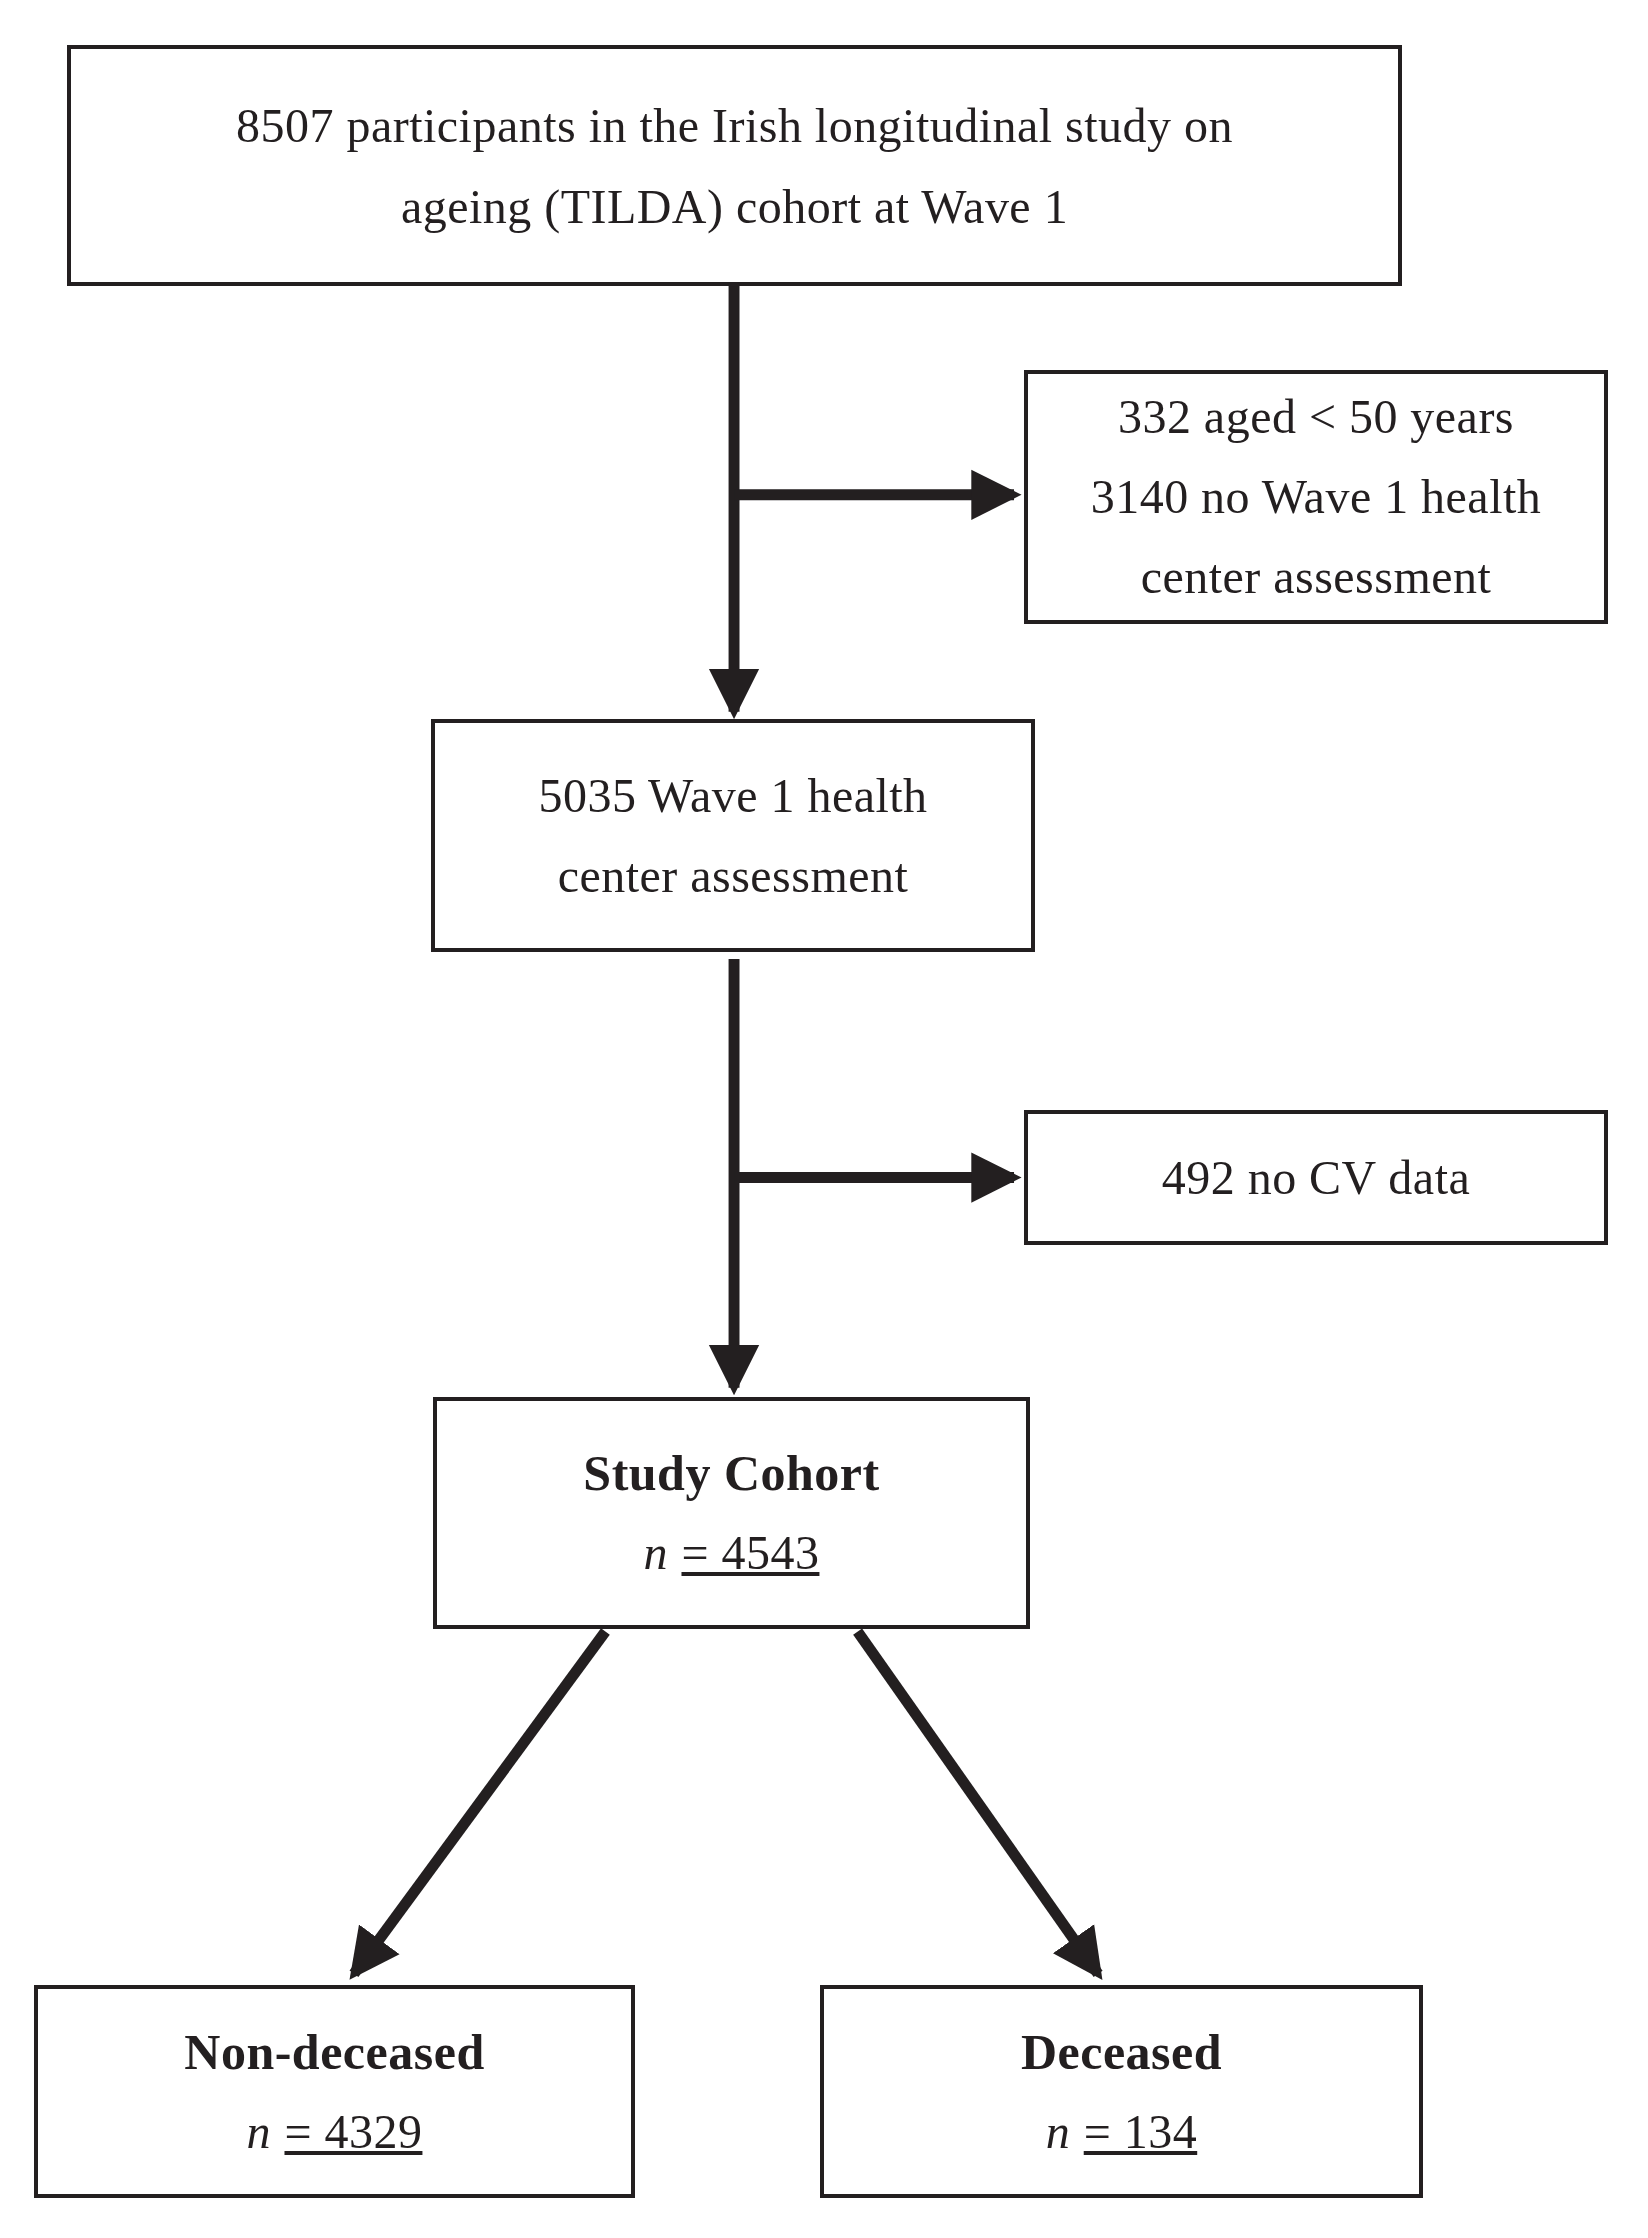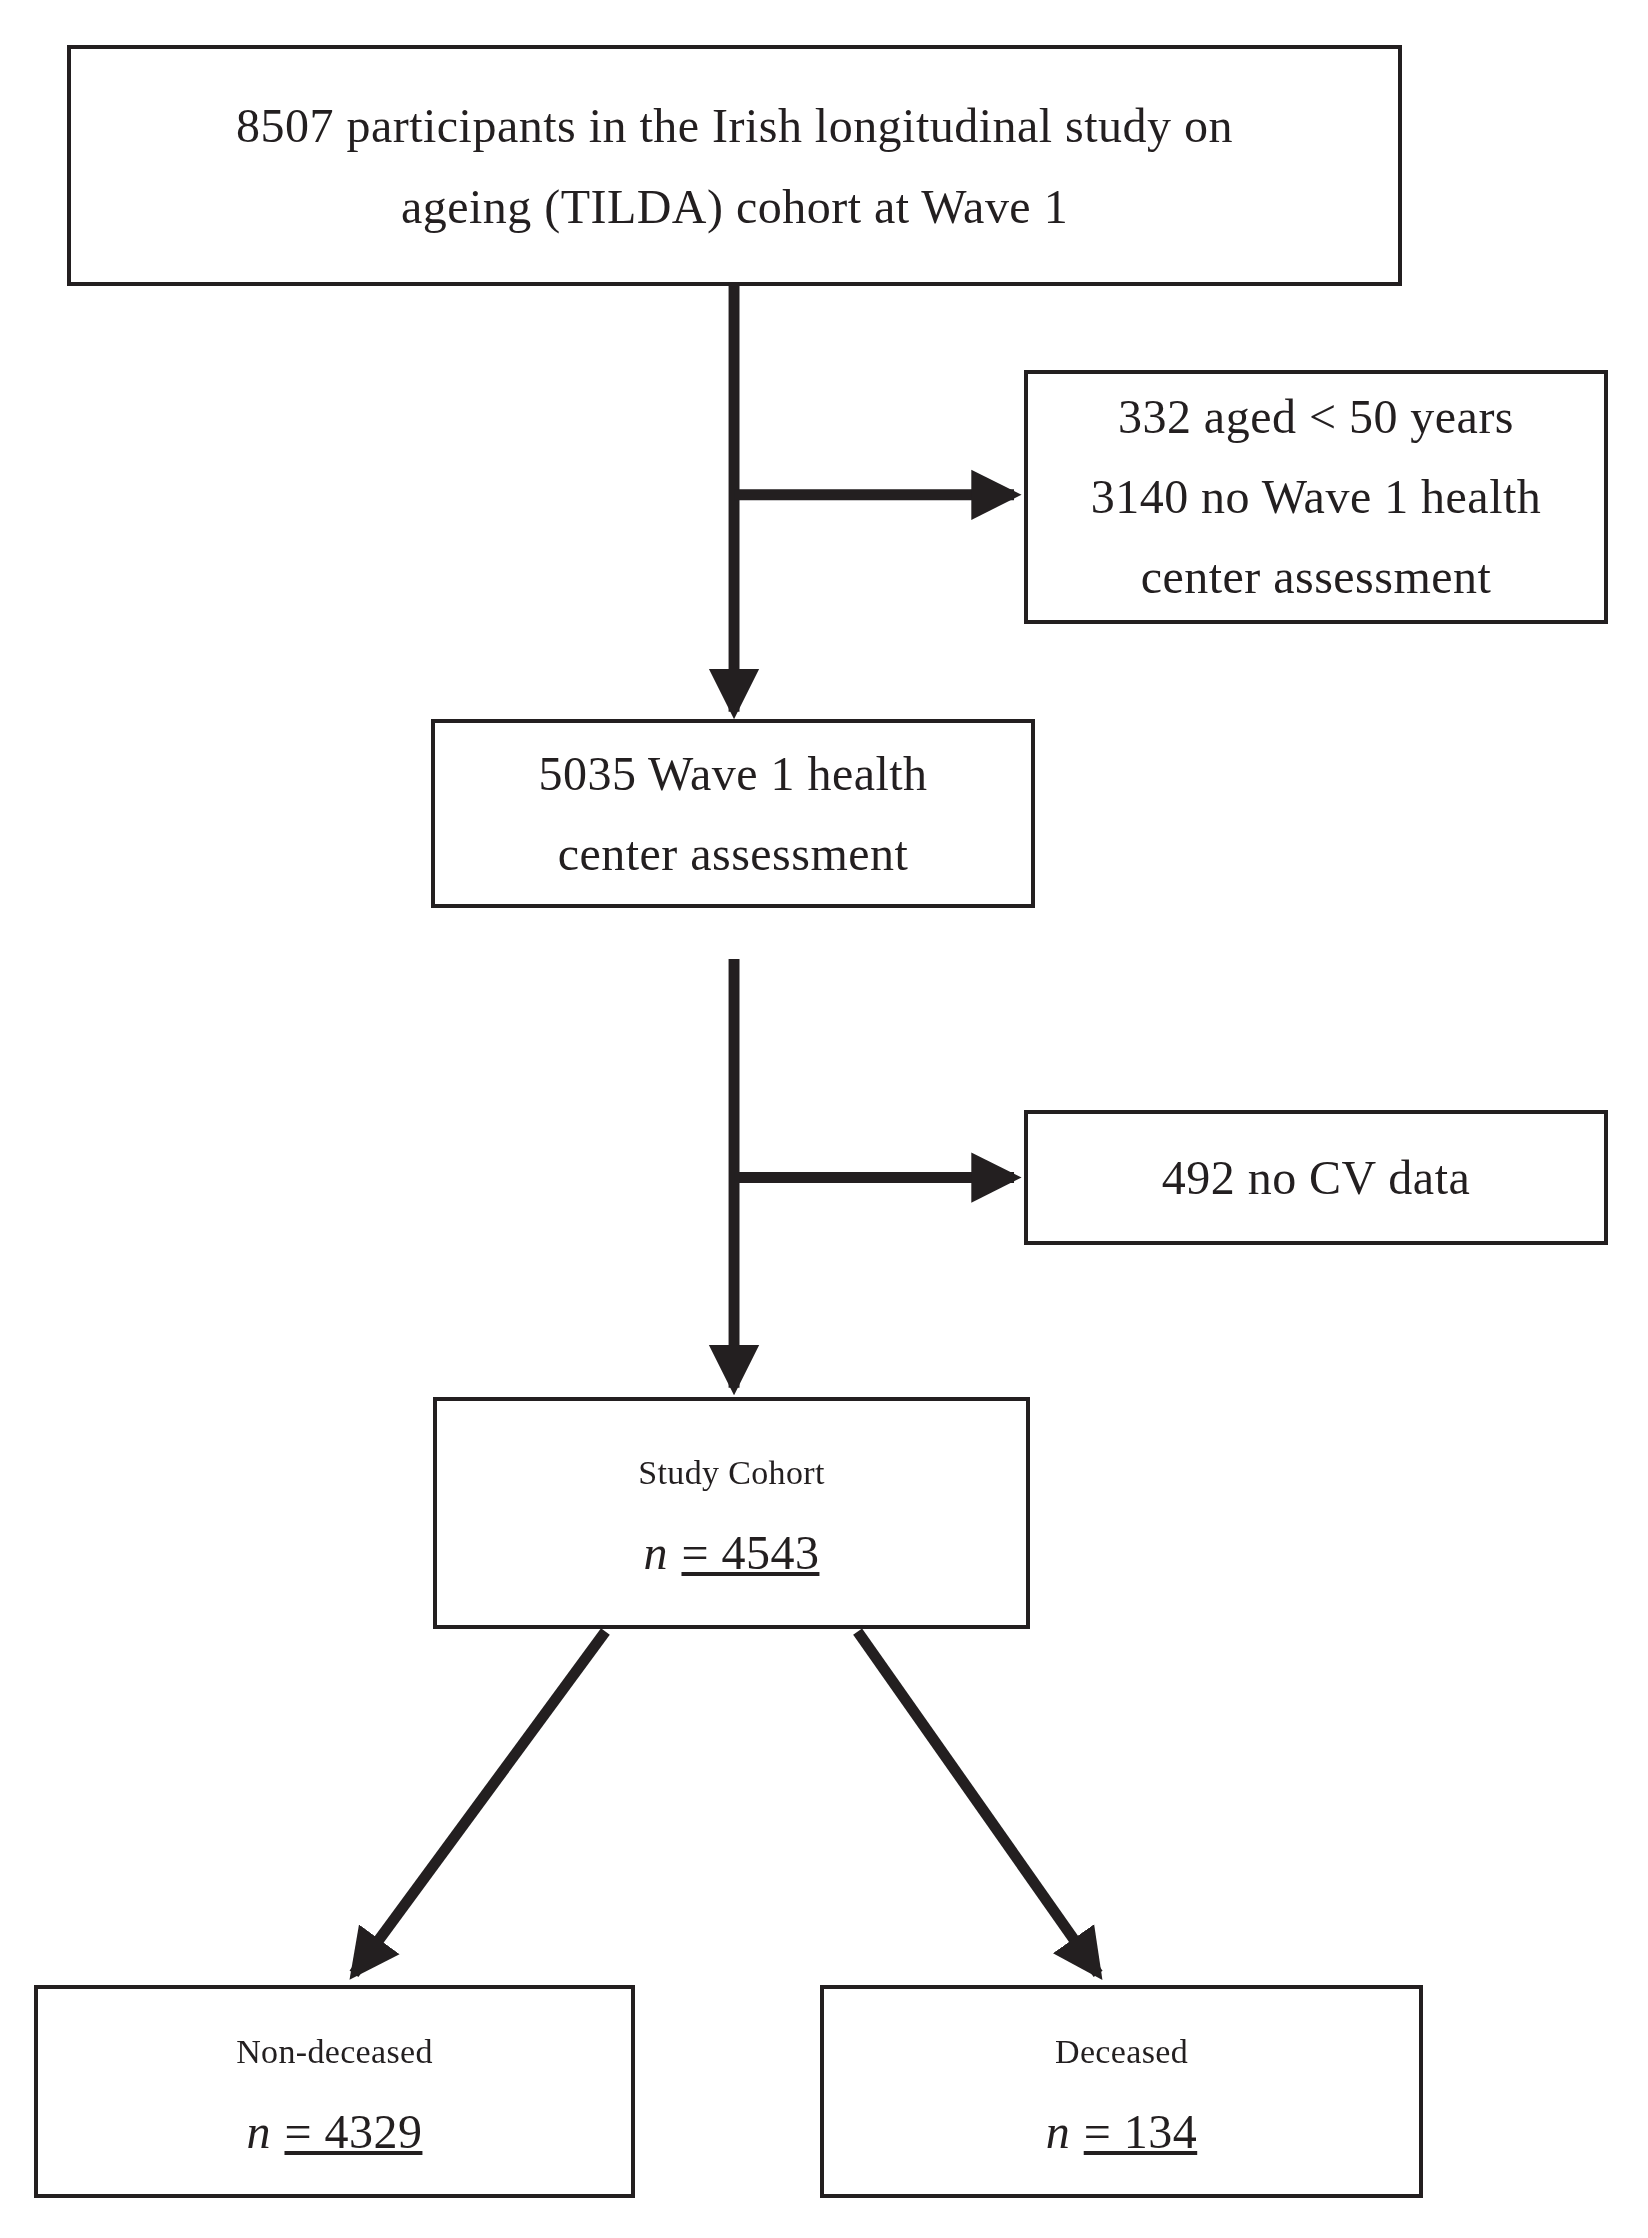--- a/index.html
+++ b/index.html
@@ -39,33 +39,33 @@
     z-index: 1;
   }
   .bline {
     font-size: 48px;
     line-height: 80px;
     white-space: nowrap;
     letter-spacing: 0.01em;
   }
   .top-box .bline { line-height: 81px; }
   .bline.bold {
-    font-weight: normal;
-    font-size: 34px;
+    font-weight: bold;
+    font-size: 50px;
   }
   .nline i {
     font-style: italic;
     font-weight: normal;
   }
   .nline span { margin-left: 0.28em; text-decoration: underline; }
 
   
   #box-tilda        { left: 67px;   top: 45px;   width: 1335px; height: 241px; }
   #box-excl-wave1   { left: 1024px; top: 370px;  width: 584px;  height: 254px; }
-  #box-wave1        { left: 431px;  top: 719px;  width: 604px;  height: 189px; }
+  #box-wave1        { left: 431px;  top: 719px;  width: 604px;  height: 233px; }
   #box-excl-cv      { left: 1024px; top: 1110px; width: 584px;  height: 135px; }
   #box-study        { left: 433px;  top: 1397px; width: 597px;  height: 232px; }
   #box-nondeceased  { left: 34px;   top: 1985px; width: 601px;  height: 213px; justify-content: center; }
   #box-deceased     { left: 820px;  top: 1985px; width: 603px;  height: 213px; }
 </style>
 </head>
 <body>
 
 <div class="canvas">
 

